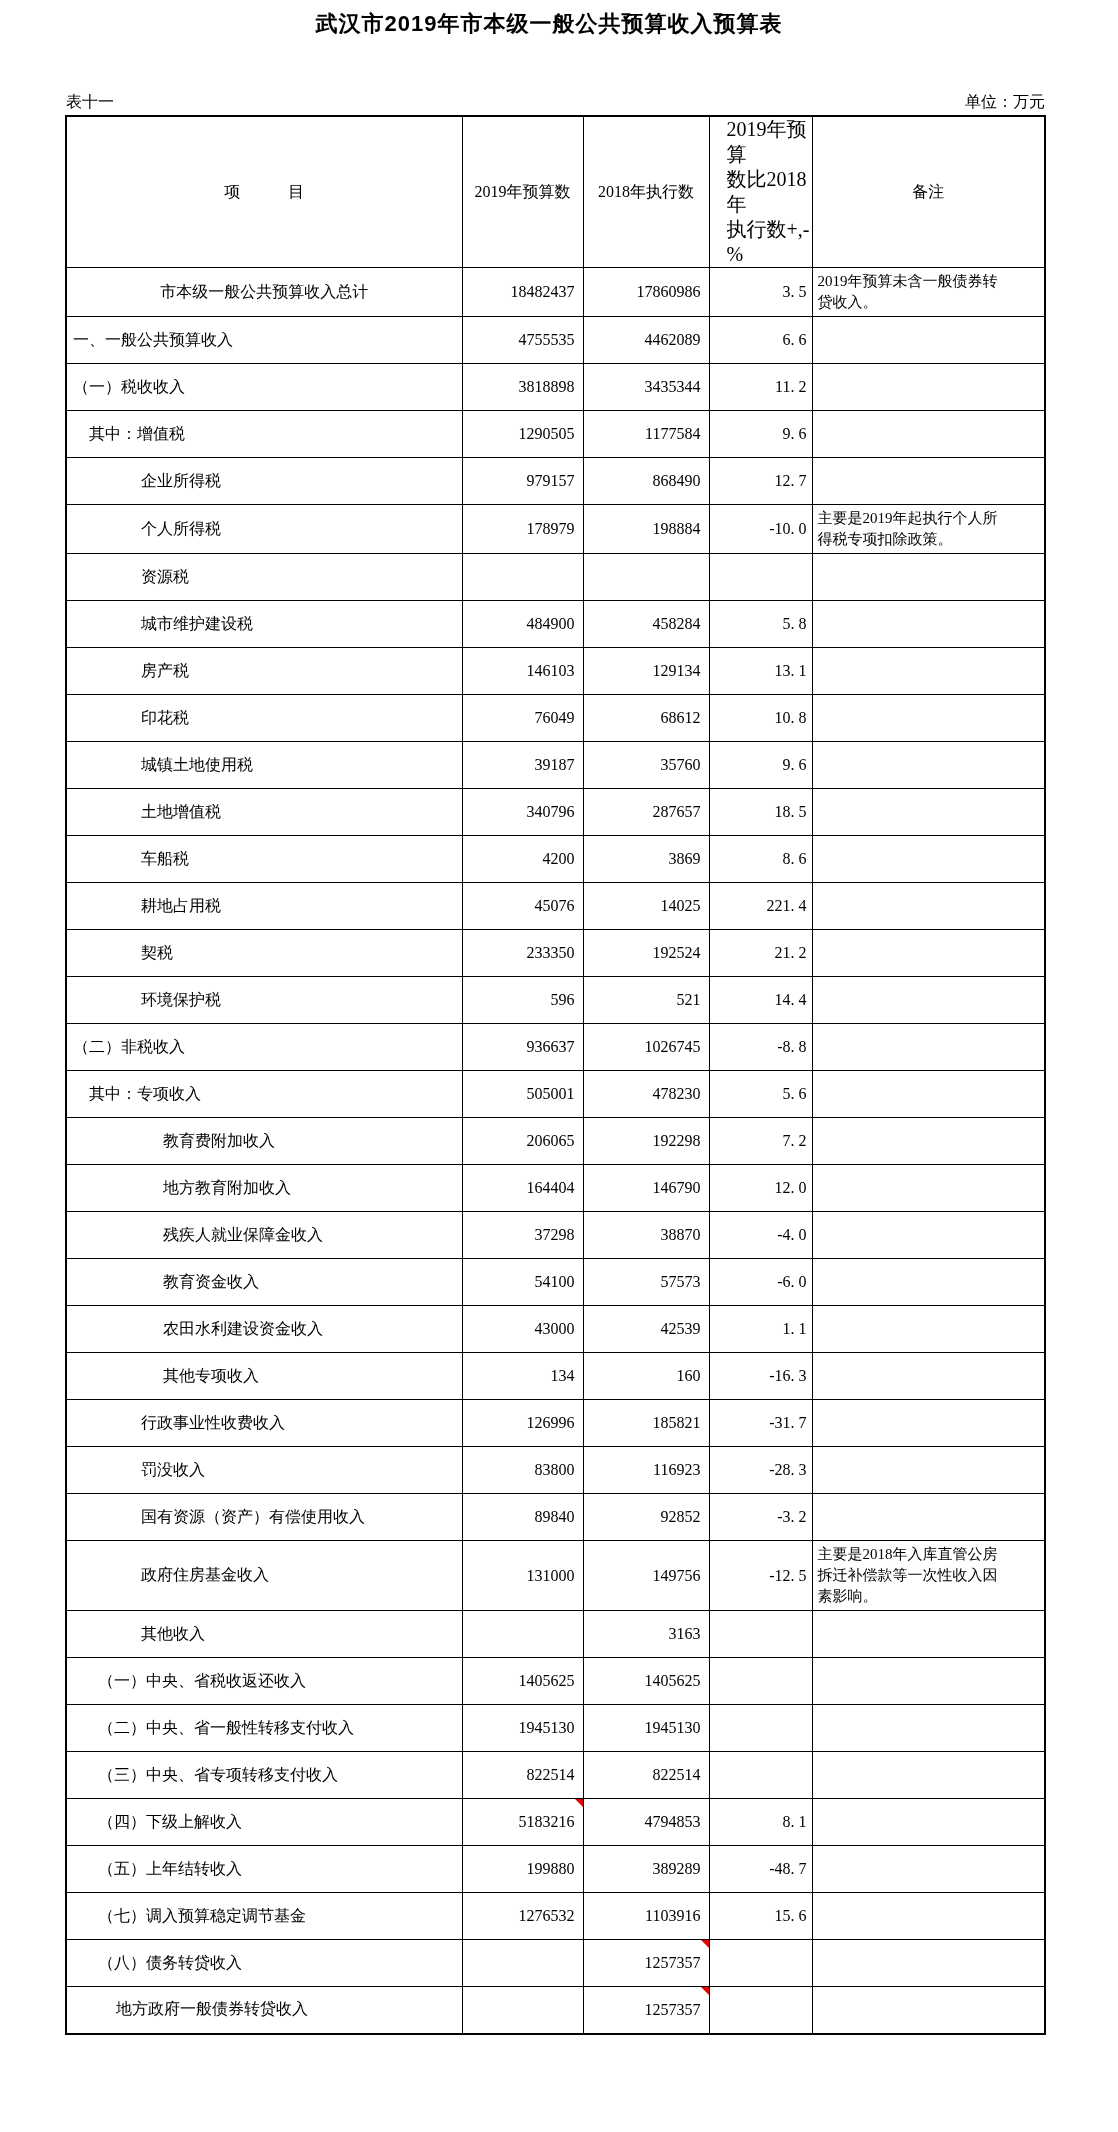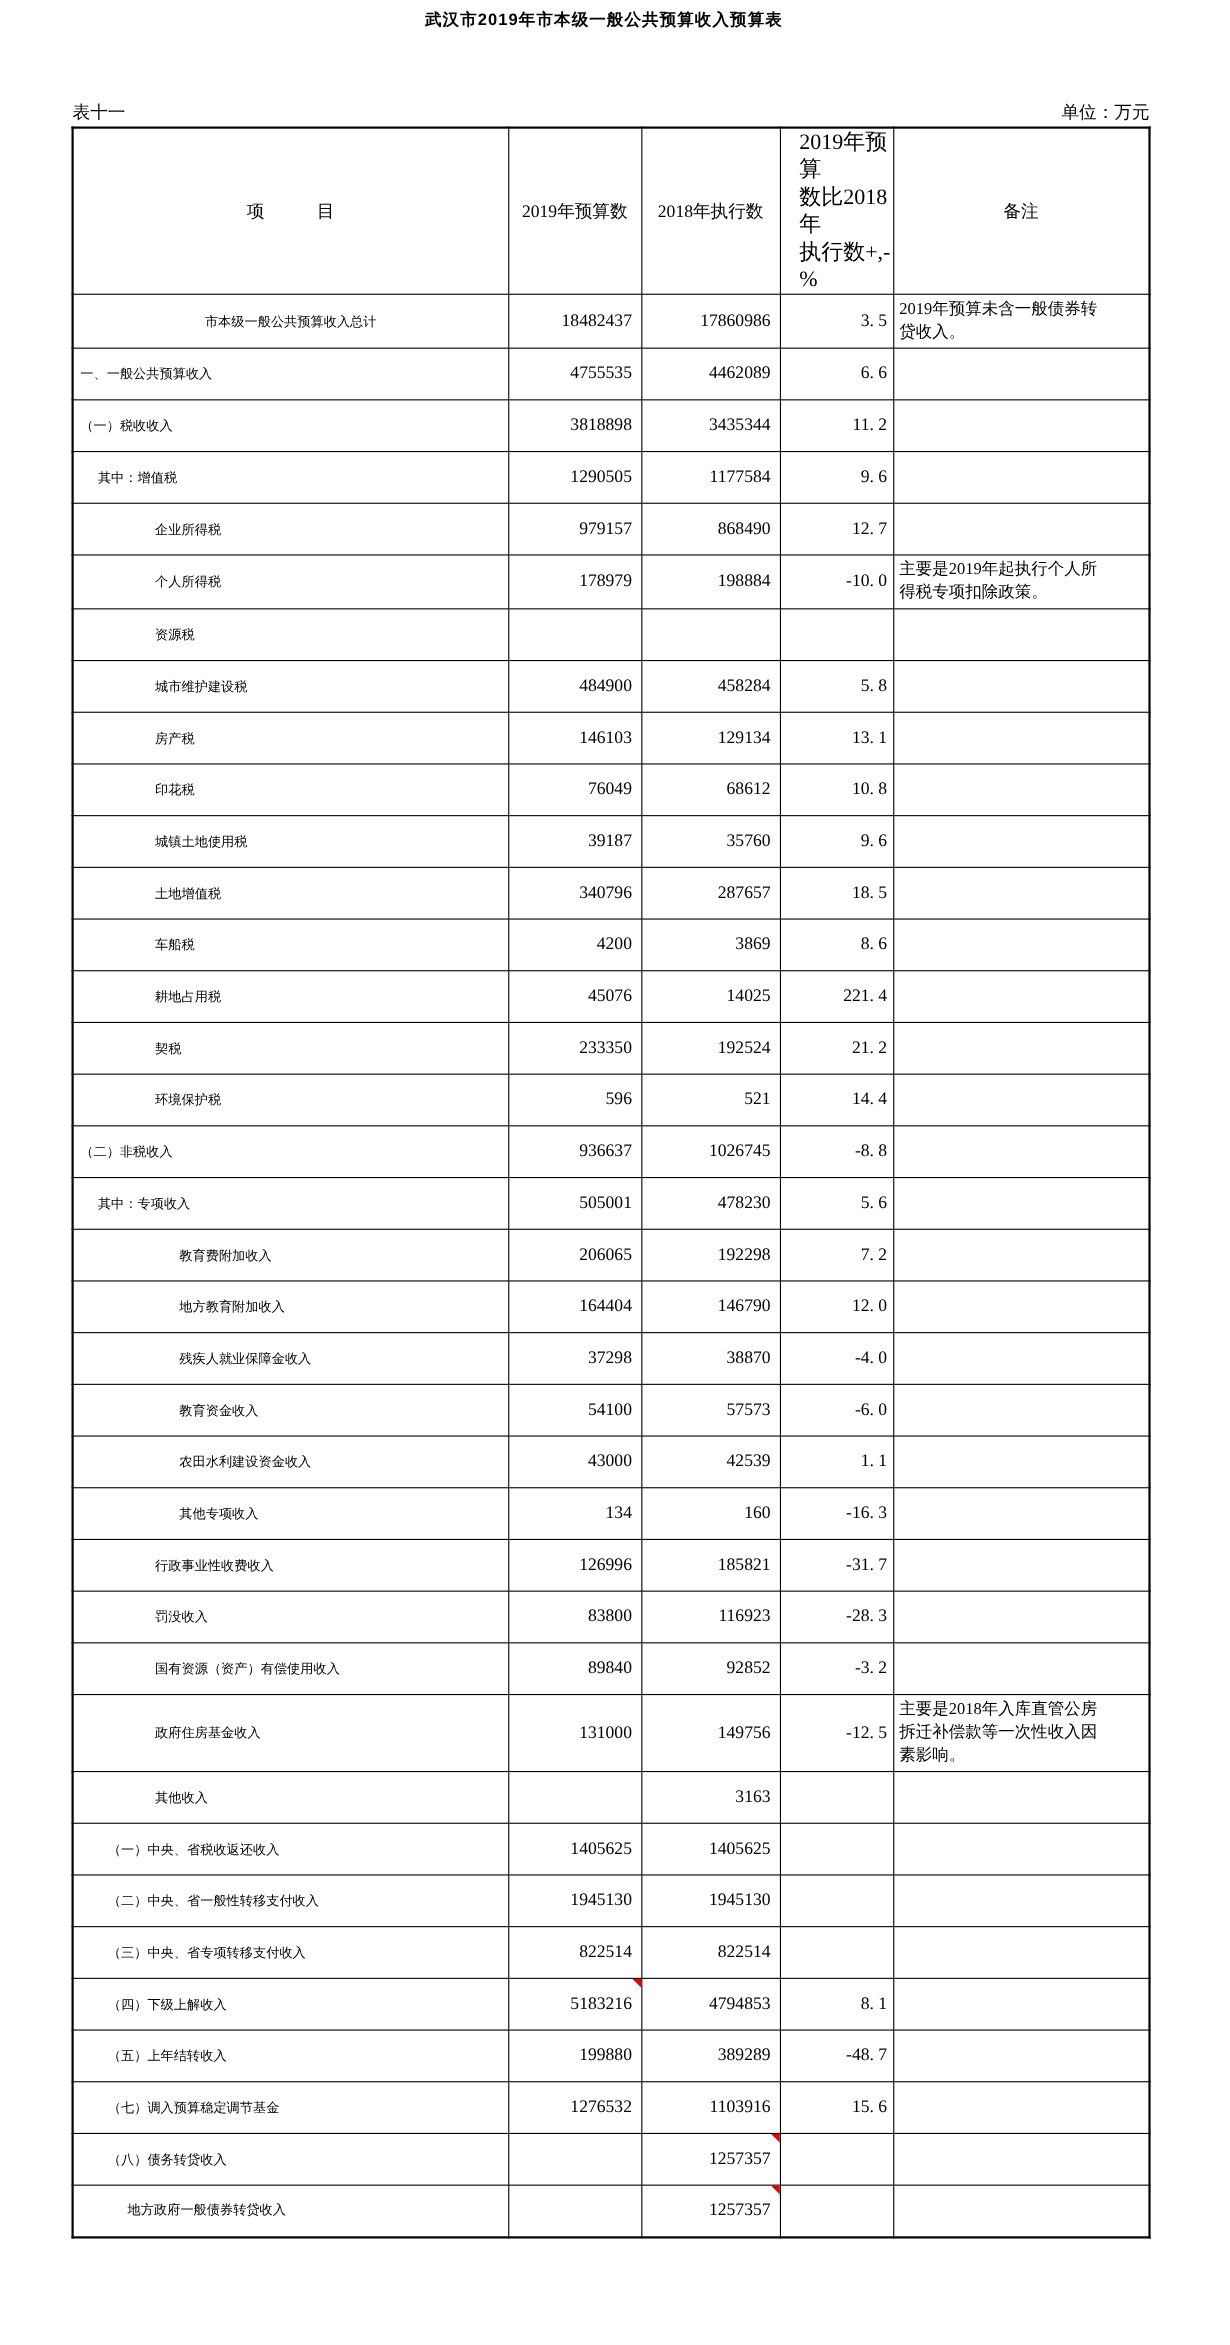--- a/index.html
+++ b/index.html
@@ -4,21 +4,21 @@
 <style>
   * { box-sizing: border-box; margin: 0; padding: 0; }
   html,body { background:#ffffff; }
   body {
     width:1118px; height:2132px; position:relative;
     font-family:"Liberation Serif","DejaVu Serif",serif;
     color:#000;
   }
   .page-title {
     position:absolute; top:9px; left:0; width:1098px;
-    text-align:center; font-size:15px; font-weight:bold; letter-spacing:1px;
+    text-align:center; font-size:22px; font-weight:bold; letter-spacing:1px;
     font-family:"Liberation Sans","DejaVu Sans",sans-serif;
   }
   .subline {
     position:absolute; left:66px; top:92px; width:979px;
     display:flex; justify-content:space-between; align-items:flex-end;
     font-size:16px;
   }
   table.budget {
     position:absolute; left:65px; top:115px;
     width:981px; border-collapse:collapse; table-layout:fixed;
@@ -31,21 +31,21 @@
     font-weight:normal;
     overflow:hidden;
   }
   thead tr { height:97px; }
   tbody td { height:47px; }
   th { font-size:16px; text-align:center; }
   th.pct-h {
     white-space:pre-line; text-align:left;
     padding-left:17px; line-height:25px; font-size:20px;
   }
-  td.item { font-size:12px; text-align:left; }
+  td.item { font-size:16px; text-align:left; }
   td.num  { font-size:16px; text-align:right; padding-right:8px; }
   td.pct  { padding-right:5px; }
   td.remark {
     font-size:15px; text-align:left; line-height:21px;
     padding:3px 5px; white-space:pre-line;
   }
   .lv-c { text-align:center !important; }
   .lv-0 { padding-left:6px; }
   .lv-1 { padding-left:22px; }
   .lv-2 { padding-left:31px; }

